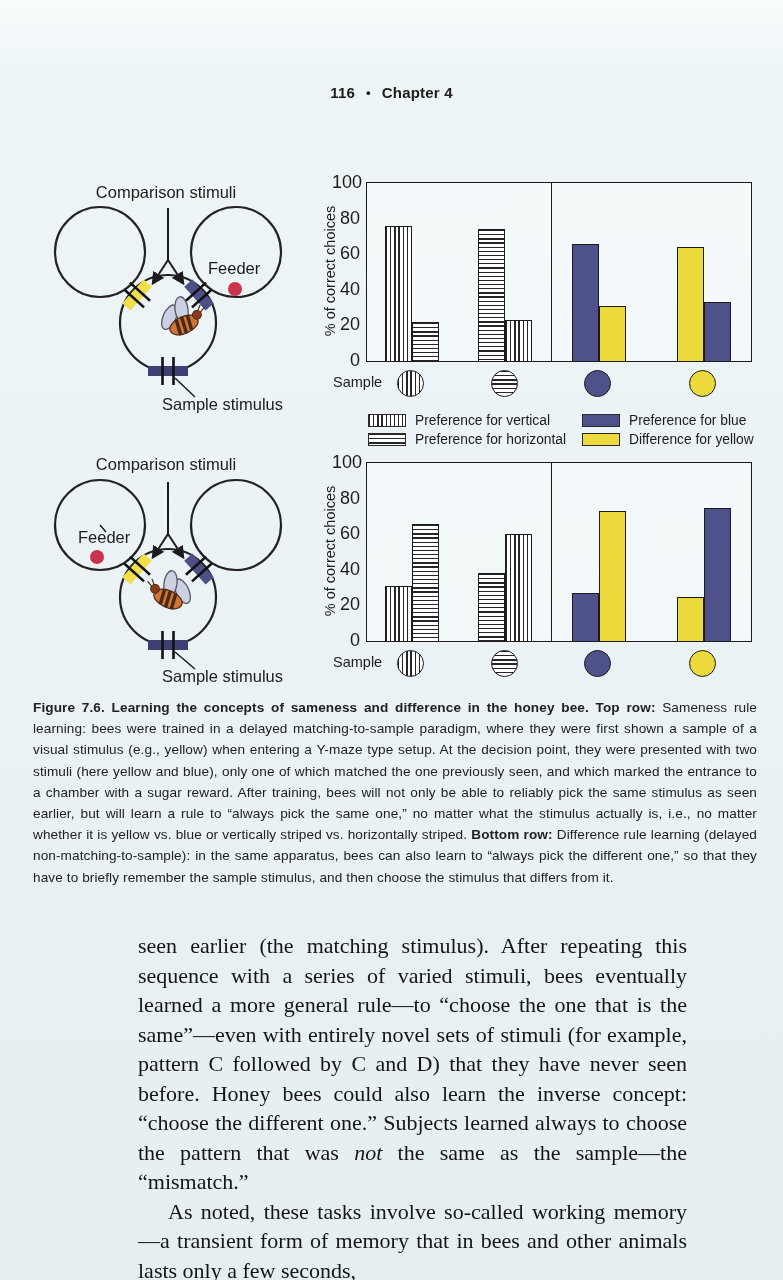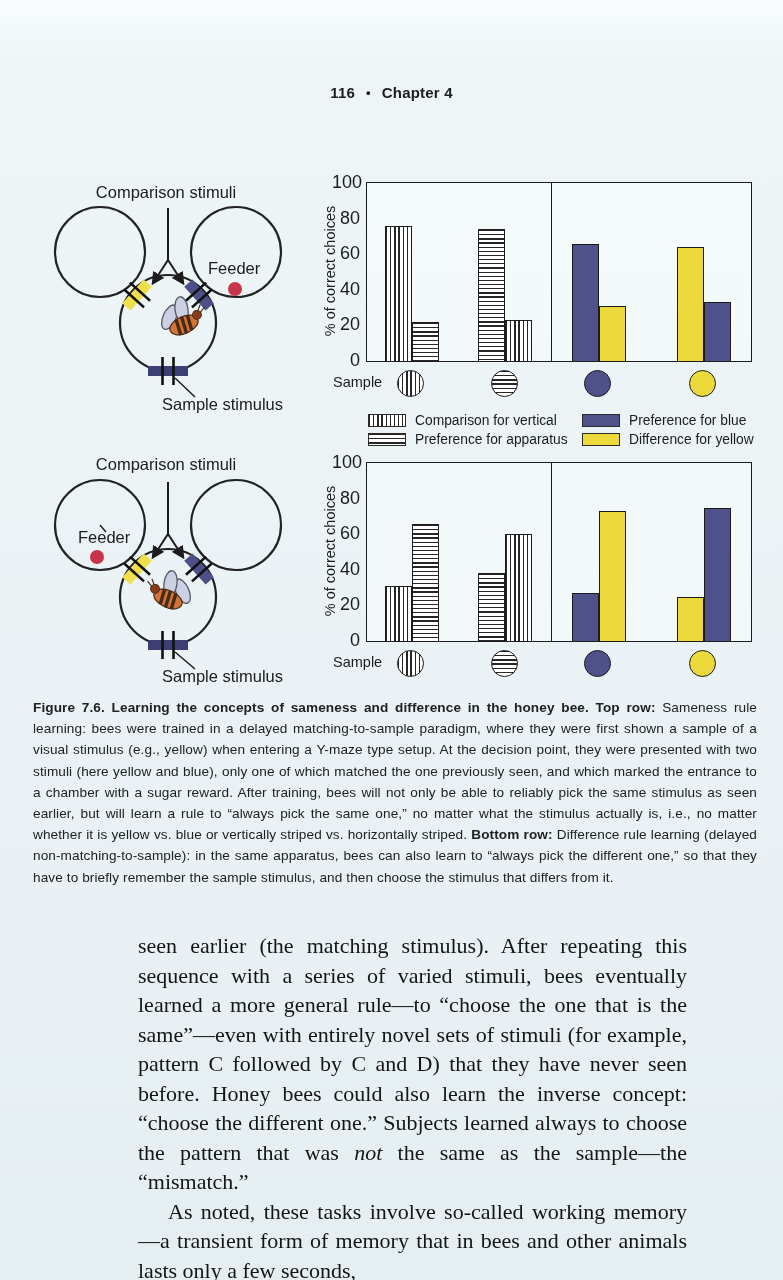--- a/index.html
+++ b/index.html
@@ -222,25 +222,25 @@
       <div class="sample-circle" style="left: 73.428px; top: 192px; background: repeating-linear-gradient(90deg, rgb(38, 38, 38) 0px, rgb(38, 38, 38) 1.25px, rgb(255, 255, 255) 1.25px, rgb(255, 255, 255) 4.15px);"></div>
       <div class="sample-circle" style="left: 166.74px; top: 192px; background: repeating-linear-gradient(rgb(38, 38, 38) 0px, rgb(38, 38, 38) 1.25px, rgb(255, 255, 255) 1.25px, rgb(255, 255, 255) 4.15px);"></div>
       <div class="sample-circle" style="left: 260.052px; top: 192px; background: rgb(79, 81, 138);"></div>
       <div class="sample-circle" style="left: 365.268px; top: 192px; background: rgb(236, 218, 61);"></div>
       <div class="sample-label" style="left: 9px; top: 196px;">Sample</div>
     </div>
 
   <div class="legend" id="legend">
       <div class="legend-item">
         <span class="legend-swatch" style="background: repeating-linear-gradient(90deg, rgb(38, 38, 38) 0px, rgb(38, 38, 38) 1.25px, rgb(255, 255, 255) 1.25px, rgb(255, 255, 255) 4.15px);"></span>
-        <span>Comparison for vertical</span>
+        <span>Preference for vertical</span>
       </div>
       <div class="legend-item">
         <span class="legend-swatch" style="background: repeating-linear-gradient(rgb(38, 38, 38) 0px, rgb(38, 38, 38) 1.25px, rgb(255, 255, 255) 1.25px, rgb(255, 255, 255) 4.15px);"></span>
-        <span>Preference for apparatus</span>
+        <span>Preference for horizontal</span>
       </div>
       <div class="legend-item">
         <span class="legend-swatch" style="background: rgb(79, 81, 138);"></span>
         <span>Preference for blue</span>
       </div>
       <div class="legend-item">
         <span class="legend-swatch" style="background: rgb(236, 218, 61);"></span>
         <span>Difference for yellow</span>
       </div>
     </div>

